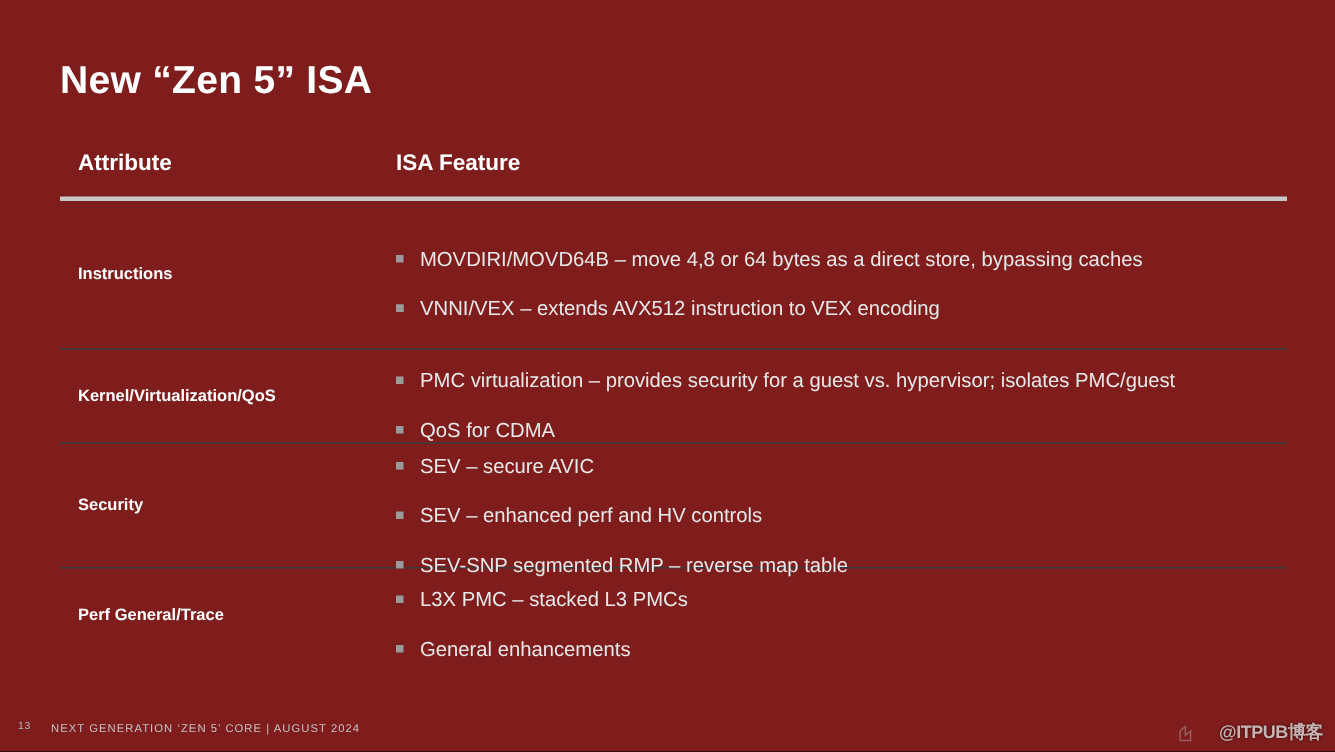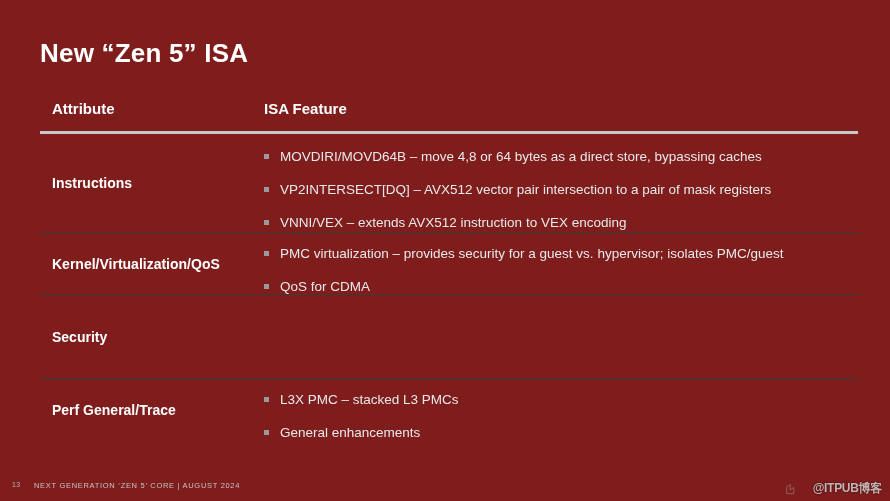--- a/index.html
+++ b/index.html
@@ -69,21 +69,21 @@
     position: relative;
     display: flex;
     align-items: center;
     width: 100%;
     box-sizing: border-box;
   }
   .row-attr {
     flex: 0 0 224px;
     padding-left: 12px;
     box-sizing: border-box;
-    font-size: 14px;
+    font-size: 11px;
     font-weight: bold;
     color: #ffffff;
     white-space: nowrap;
   }
   .row-feature {
     flex: 1 1 auto;
     padding: 0;
   }
   ul.bullets {
     list-style: none;
@@ -175,40 +175,47 @@
       <div class="th attr">Attribute</div>
       <div class="th feat">ISA Feature</div>
     </div>
     <div class="rule-head"></div>
 
     <div class="row r-instructions">
       <div class="row-attr">Instructions</div>
       <div class="row-feature">
         <ul class="bullets">
           <li><span class="bullet-mark"></span><span>MOVDIRI/MOVD64B – move 4,8 or 64 bytes as a direct store, bypassing caches</span></li>
-          <li><span class="bullet-mark"></span><span>VP2INTERSECT[DQ] – AVX512 vector pair intersection to a pair of mask registers</span></li>
+          <li><span class="bullet-mark"></span></li>
           <li><span class="bullet-mark"></span><span>VNNI/VEX – extends AVX512 instruction to VEX encoding</span></li>
         </ul>
       </div>
     </div>
     <div class="rule-row"></div>
 
     <div class="row r-kernel">
       <div class="row-attr">Kernel/Virtualization/QoS</div>
       <div class="row-feature">
         <ul class="bullets">
           <li><span class="bullet-mark"></span><span>PMC virtualization – provides security for a guest vs. hypervisor; isolates PMC/guest</span></li>
           <li><span class="bullet-mark"></span><span>QoS for CDMA</span></li>
         </ul>
       </div>
     </div>
     <div class="rule-row"></div>
 
     <div class="row r-security">
       <div class="row-attr">Security</div>
+      <div class="row-feature">
+        <ul class="bullets">
+          <li><span class="bullet-mark"></span><span>SEV – secure AVIC</span></li>
+          <li><span class="bullet-mark"></span><span>SEV – enhanced perf and HV controls</span></li>
+          <li><span class="bullet-mark"></span><span>SEV-SNP segmented RMP – reverse map table</span></li>
+        </ul>
+      </div>
     </div>
     <div class="rule-row"></div>
 
     <div class="row r-perf">
       <div class="row-attr">Perf General/Trace</div>
       <div class="row-feature">
         <ul class="bullets">
           <li><span class="bullet-mark"></span><span>L3X PMC – stacked L3 PMCs</span></li>
           <li><span class="bullet-mark"></span><span>General enhancements</span></li>
         </ul>

